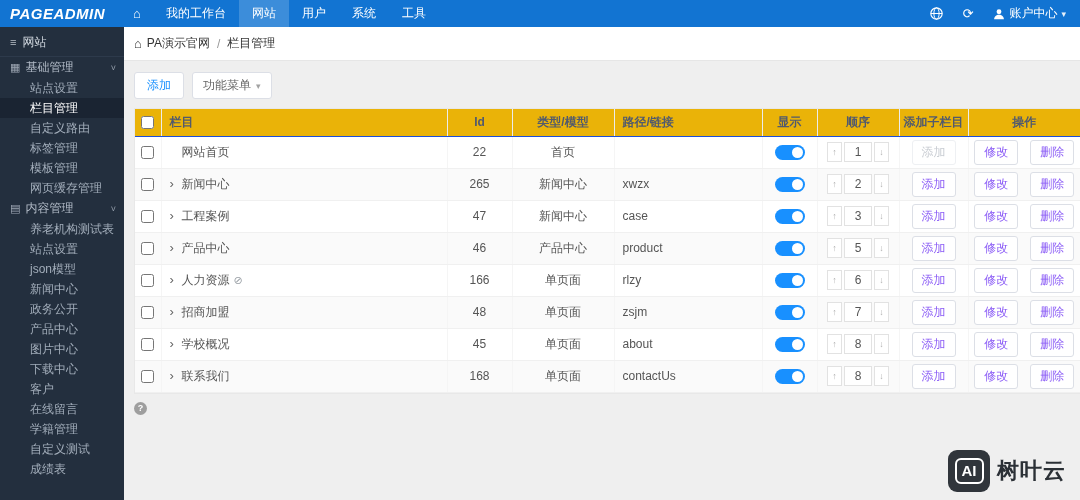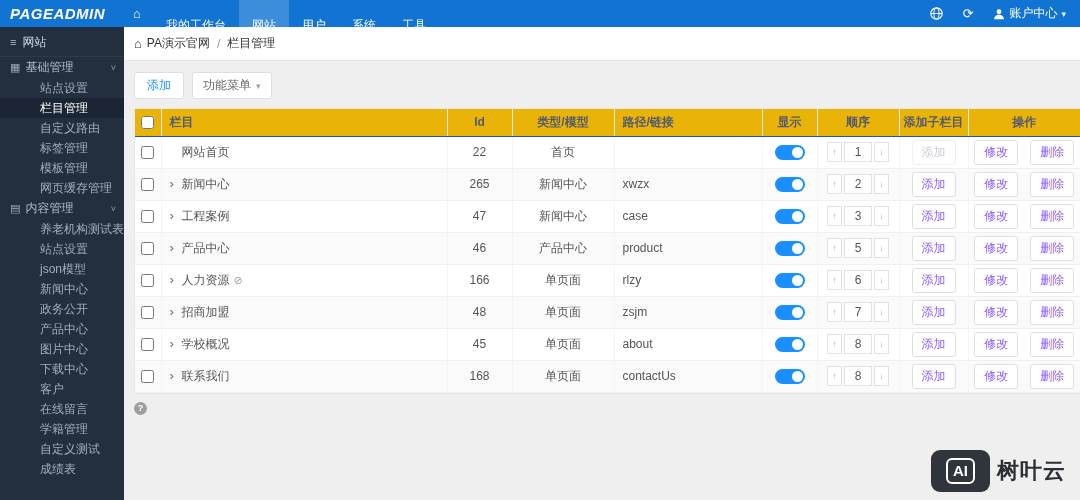--- a/index.html
+++ b/index.html
@@ -3,38 +3,38 @@
 <meta charset="utf-8">
 <style>
   *{margin:0;padding:0;box-sizing:border-box}
   html,body{width:1080px;height:500px;overflow:hidden}
   body{font-family:"Liberation Sans","DejaVu Sans",sans-serif;font-size:12px;background:#efefef;color:#333;position:relative}
 
   
   .topbar{height:27px;background:#1274d2;display:flex;align-items:stretch;color:#fff}
   .logo{font-style:italic;font-weight:bold;color:#ffffff;font-size:15px;line-height:27px;padding:0 16px 0 10px;letter-spacing:.5px}
   #topnav{display:flex}
-  .nav-item{padding:12px 13px;line-height:27px;cursor:pointer;white-space:nowrap}
+  .nav-item{padding:0 13px;line-height:27px;cursor:pointer;white-space:nowrap}
   .nav-item.active{background:rgba(255,255,255,.18)}
   .nav-home{padding:0 12px;line-height:27px;cursor:pointer;font-size:13px}
   .topbar-right{margin-left:auto;display:flex;align-items:center;gap:20px;padding-right:14px}
   .tb-icon{cursor:pointer;display:flex;align-items:center;font-size:13px}
   .account{display:flex;align-items:center;gap:4px;cursor:pointer}
   .caret{font-size:9px;opacity:.9}
 
   
   .layout{display:flex;height:473px}
 
   
   .sidebar{width:124px;background:#232f3e;color:#a9b3bf;flex-shrink:0;overflow:hidden}
   .sb-title{height:30px;line-height:30px;padding-left:10px;color:#d2d9e0;border-bottom:1px solid #2d3a4b;display:flex;gap:6px;align-items:center;cursor:pointer}
   .sb-section{height:21px;display:flex;align-items:center;gap:5px;padding:0 8px 0 10px;color:#b3bcc8;cursor:pointer}
   .sb-caret{margin-left:auto;font-size:9px;opacity:.8}
   .sb-ico{font-size:11px;opacity:.85}
-  .sb-item{height:20px;line-height:20px;padding-left:40px;cursor:pointer;color:#a2adba;white-space:nowrap;overflow:hidden}
+  .sb-item{height:20px;line-height:20px;padding-left:30px;cursor:pointer;color:#a2adba;white-space:nowrap;overflow:hidden}
   .sb-item.active{color:#ffffff;background:#1a2432}
 
   
   .main{flex:1;display:flex;flex-direction:column;overflow:hidden;position:relative}
   .crumbbar{background:#ffffff;height:34px;display:flex;align-items:center;gap:5px;padding-left:10px;border-bottom:1px solid #e6e6e6;color:#333}
   .crumb-home{font-size:13px;cursor:pointer}
   .crumb-link{cursor:pointer}
   .crumb-sep{color:#999;margin:0 2px}
   .toolbar{padding:11px 0 9px 10px;display:flex;gap:8px}
   .btn{background:#fff;border:1px solid #dcdfe6;border-radius:3px;font-size:12px;cursor:pointer;font-family:inherit}
@@ -65,21 +65,21 @@
 
   .btn-sm{padding:3px 9px;border:1px solid #dcdfe6;border-radius:3px;background:#fff;color:#8b5cf6;font-size:12px;cursor:pointer;font-family:inherit}
   .btn-sm.disabled{color:#c8ccd2;border-color:#eef0f3;cursor:default}
   td .btn-sm + .btn-sm{margin-left:12px}
 
   .footnote{display:flex;align-items:center;gap:5px;padding:8px 0 0 10px;color:#9a9a9a;font-size:12px}
   .qmark{display:inline-flex;align-items:center;justify-content:center;width:13px;height:13px;border-radius:50%;background:#9e9e9e;color:#fff;font-size:9px;font-weight:bold}
 
   
   .watermark{position:absolute;right:14px;bottom:8px;display:flex;align-items:center;gap:7px}
-  .wm-box{width:59px;height:42px;background:#30353b;border-radius:9px;display:flex;align-items:center;justify-content:center}
+  .wm-box{width:42px;height:42px;background:#30353b;border-radius:9px;display:flex;align-items:center;justify-content:center}
   .wm-inner{border:2px solid #fff;border-radius:6px;padding:2px 5px;color:#fff;font-weight:bold;font-size:15px;line-height:1.2}
   .wm-text{font-weight:bold;font-size:22px;color:#2b3036;letter-spacing:1px}
 </style>
 </head>
 <body>
 
 <div class="topbar">
   <div class="logo">PAGEADMIN</div>
   <div class="nav-home">
     <span>⌂</span>

